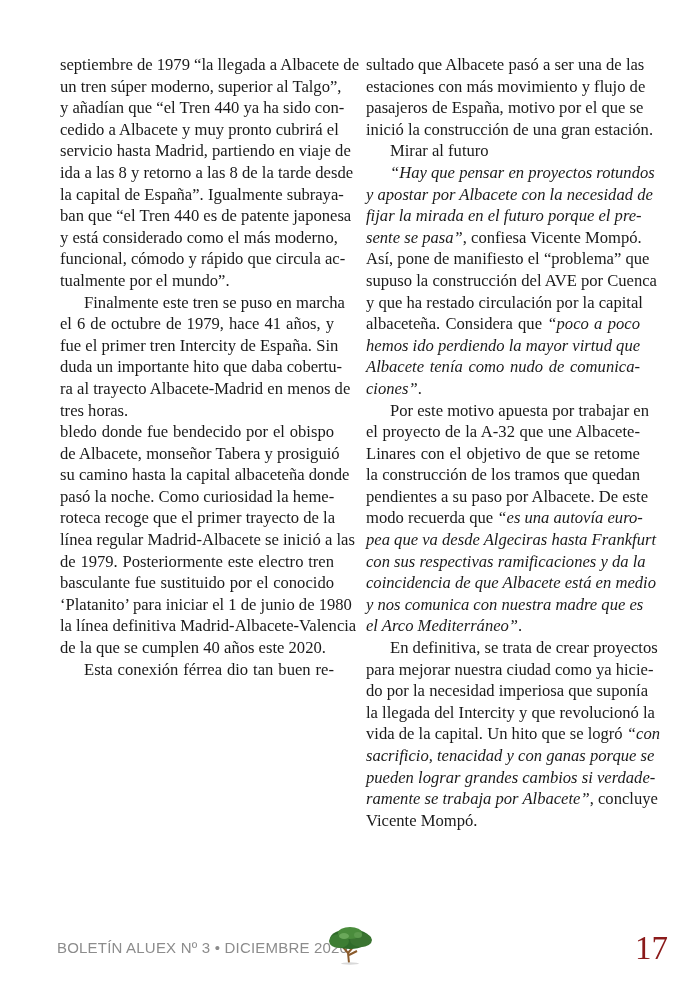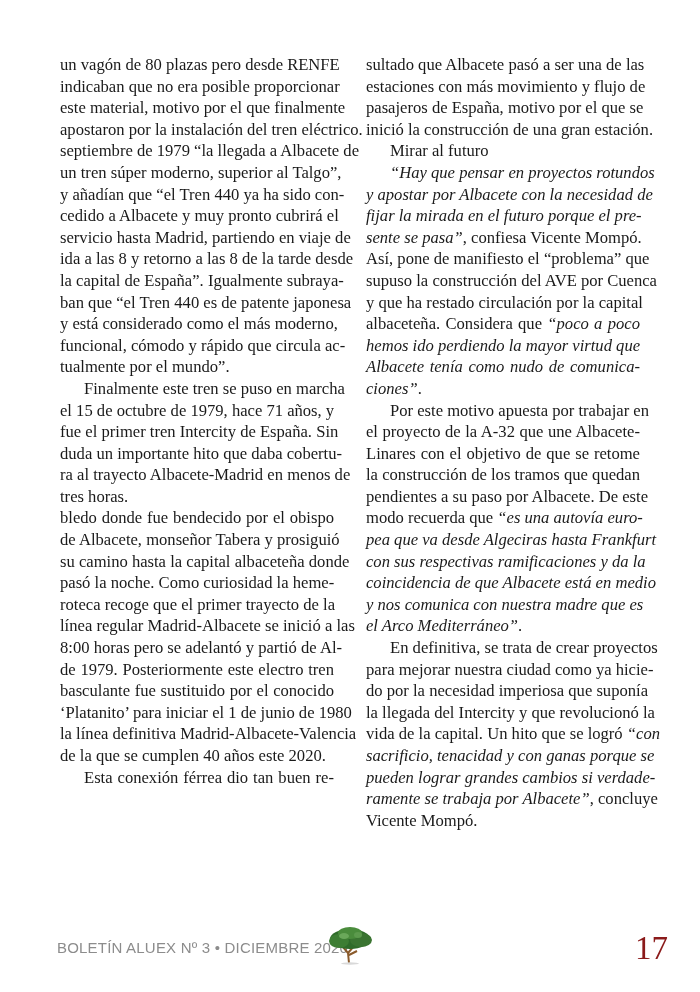--- a/index.html
+++ b/index.html
@@ -77,54 +77,47 @@
       font-family: "Liberation Serif", "DejaVu Serif", serif;
       font-size: 33px;
       color: #8b1a1a;
     }
   </style>
 </head>
 <body>
 
 <div class="column col-left" id="col-left">
     <p class="no-indent">
-      <span class="line">un vagón de 80 plazas pero desde RENFE</span>
-      <span class="line">indicaban que no era posible proporcionar</span>
-      <span class="line">este material, motivo por el que finalmente</span>
-      <span class="line last">apostaron por la instalación del tren eléctrico.</span>
-    </p>
-    <p class="no-indent">
       <span class="line">septiembre de 1979 “la llegada a Albacete de</span>
       <span class="line">un tren súper moderno, superior al Talgo”,</span>
       <span class="line">y añadían que “el Tren 440 ya ha sido con-</span>
       <span class="line">cedido a Albacete y muy pronto cubrirá el</span>
       <span class="line">servicio hasta Madrid, partiendo en viaje de</span>
       <span class="line">ida a las 8 y retorno a las 8 de la tarde desde</span>
       <span class="line">la capital de España”. Igualmente subraya-</span>
       <span class="line">ban que “el Tren 440 es de patente japonesa</span>
       <span class="line">y está considerado como el más moderno,</span>
       <span class="line">funcional, cómodo y rápido que circula ac-</span>
       <span class="line last">tualmente por el mundo”.</span>
     </p>
     <p class="no-indent">
       <span class="line indent">Finalmente este tren se puso en marcha</span>
-      <span class="line">el 15 de octubre de 1979, hace 71 años, y</span>
+      <span class="line">el 6 de octubre de 1979, hace 41 años, y</span>
       <span class="line">fue el primer tren Intercity de España. Sin</span>
       <span class="line">duda un importante hito que daba cobertu-</span>
       <span class="line">ra al trayecto Albacete-Madrid en menos de</span>
       <span class="line last">tres horas.</span>
     </p>
     <p class="no-indent">
       <span class="line">bledo donde fue bendecido por el obispo</span>
       <span class="line">de Albacete, monseñor Tabera y prosiguió</span>
       <span class="line">su camino hasta la capital albaceteña donde</span>
       <span class="line">pasó la noche. Como curiosidad la heme-</span>
       <span class="line">roteca recoge que el primer trayecto de la</span>
       <span class="line">línea regular Madrid-Albacete se inició a las</span>
-      <span class="line">8:00 horas pero se adelantó y partió de Al-</span>
       <span class="line">de 1979. Posteriormente este electro tren</span>
       <span class="line">basculante fue sustituido por el conocido</span>
       <span class="line">‘Platanito’ para iniciar el 1 de junio de 1980</span>
       <span class="line">la línea definitiva Madrid-Albacete-Valencia</span>
       <span class="line last">de la que se cumplen 40 años este 2020.</span>
     </p>
     <p class="no-indent">
       <span class="line indent">Esta conexión férrea dio tan buen re-</span>
     </p>
   </div>

